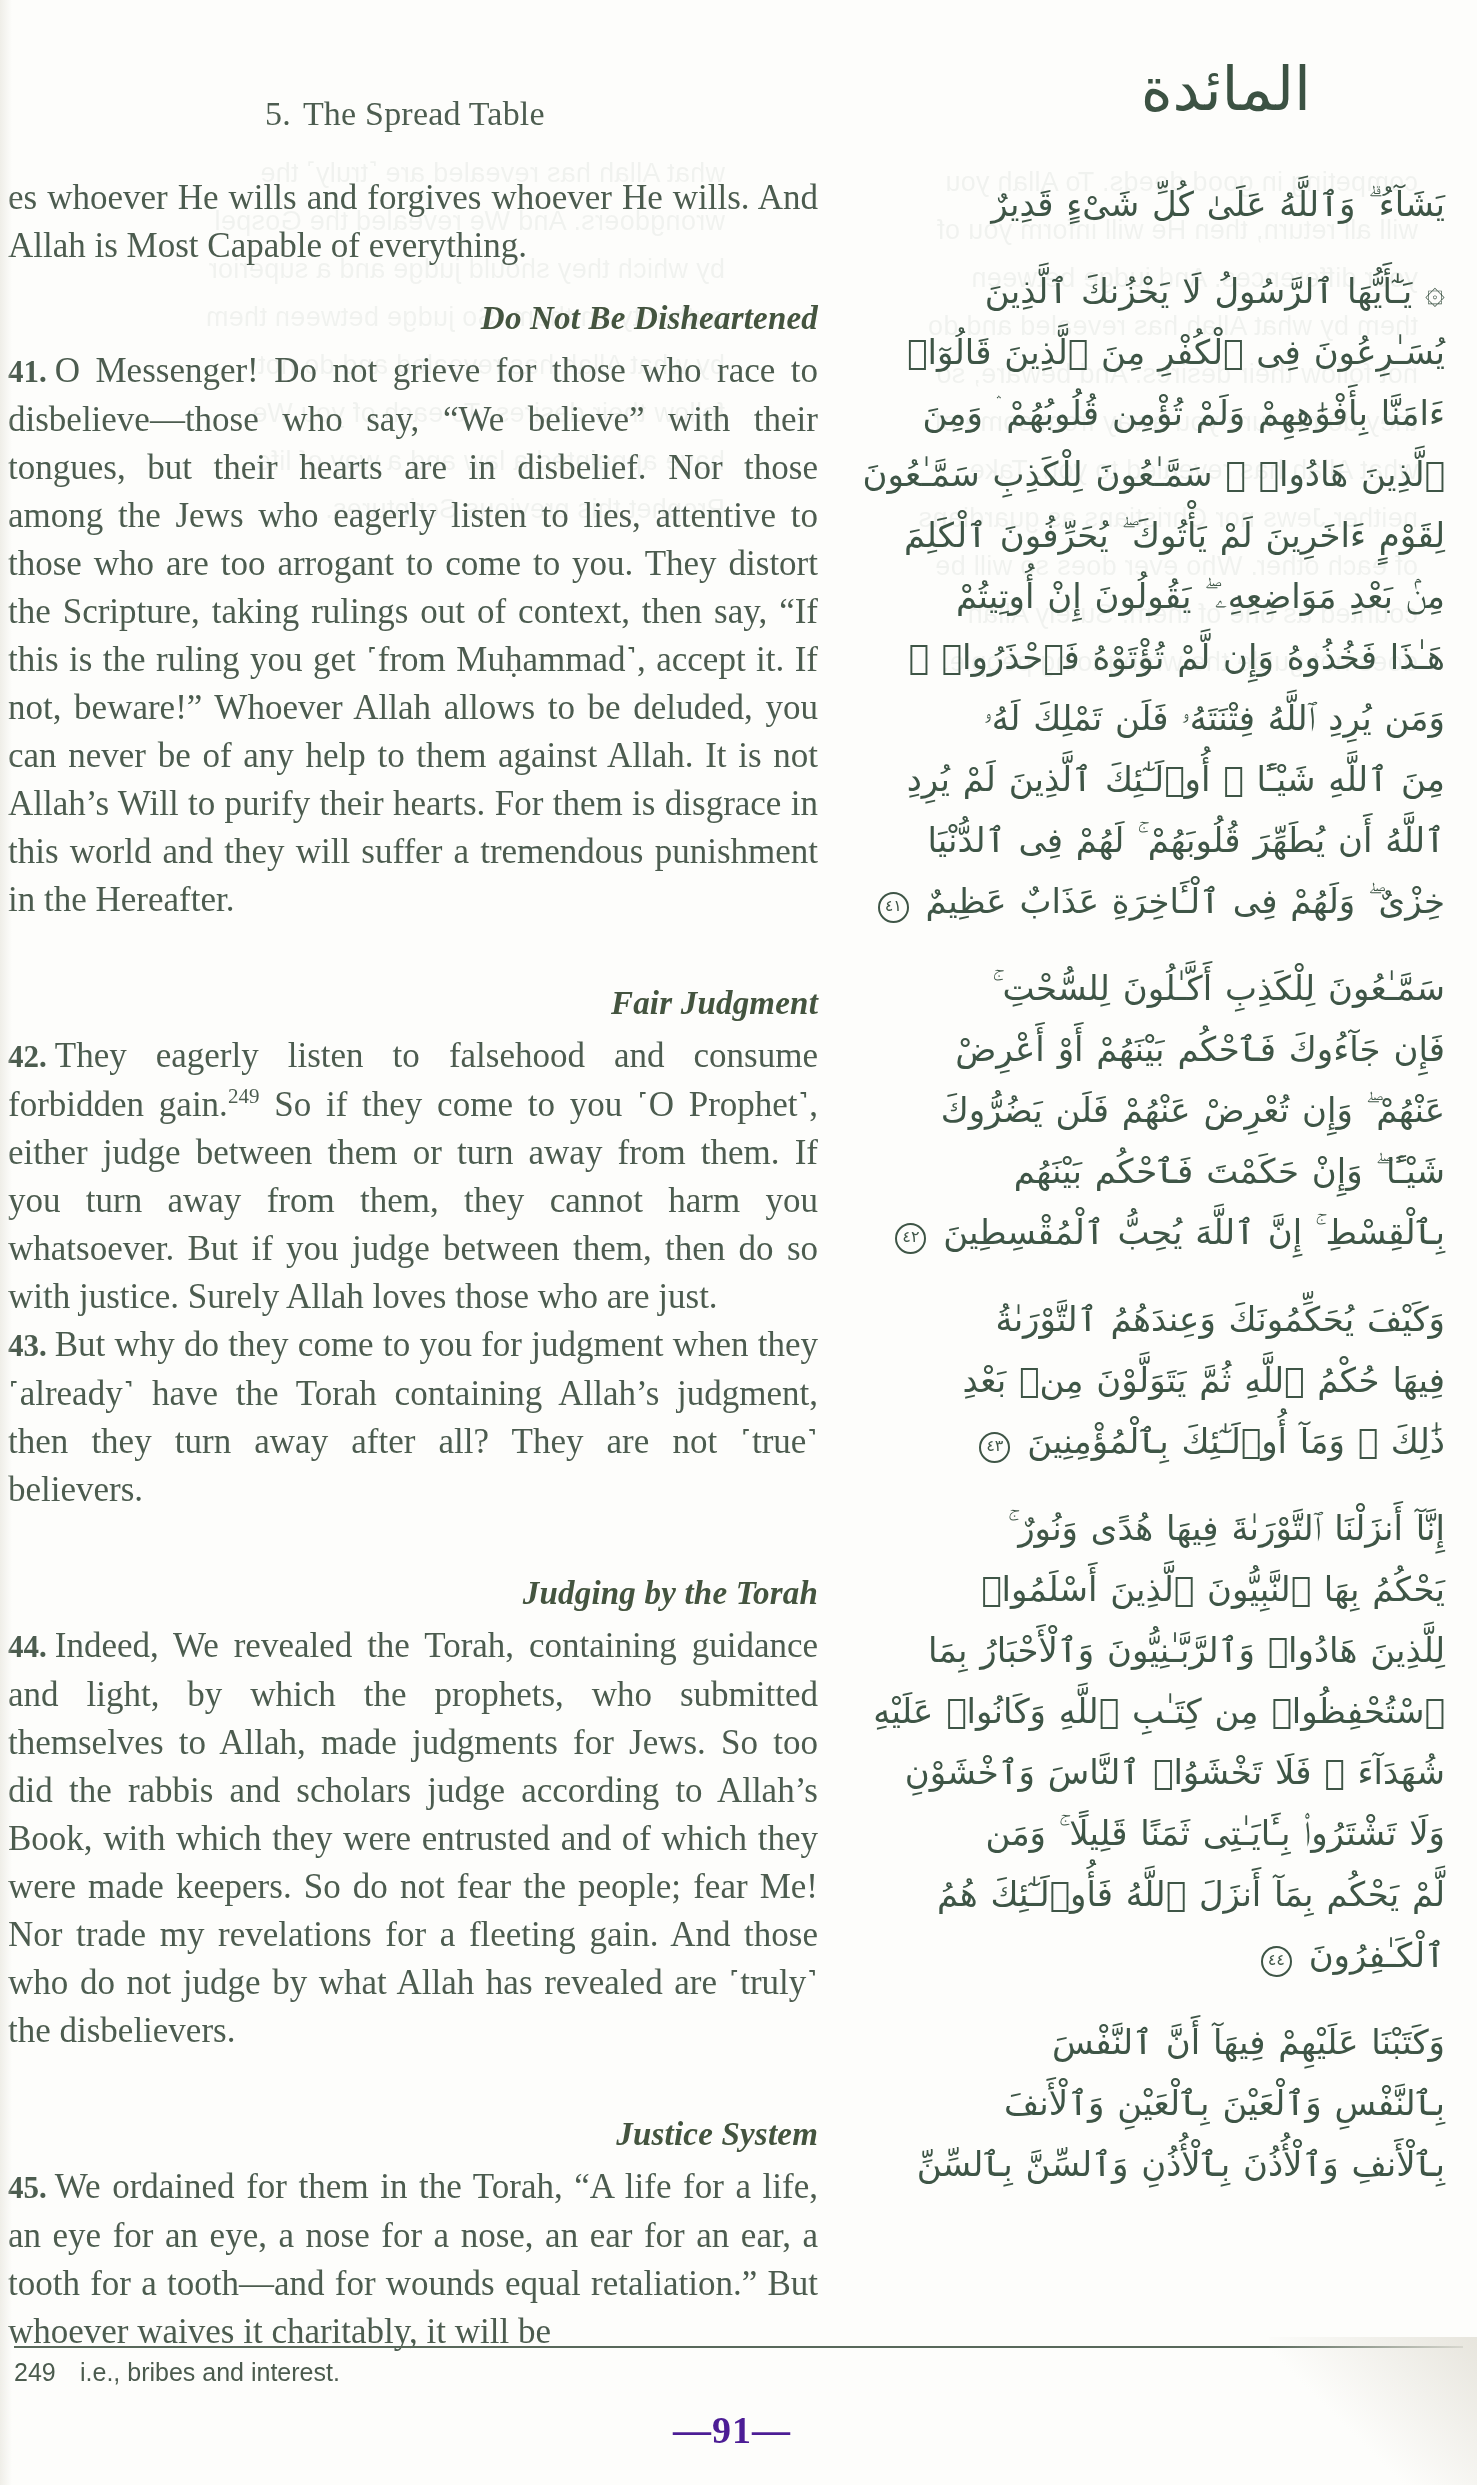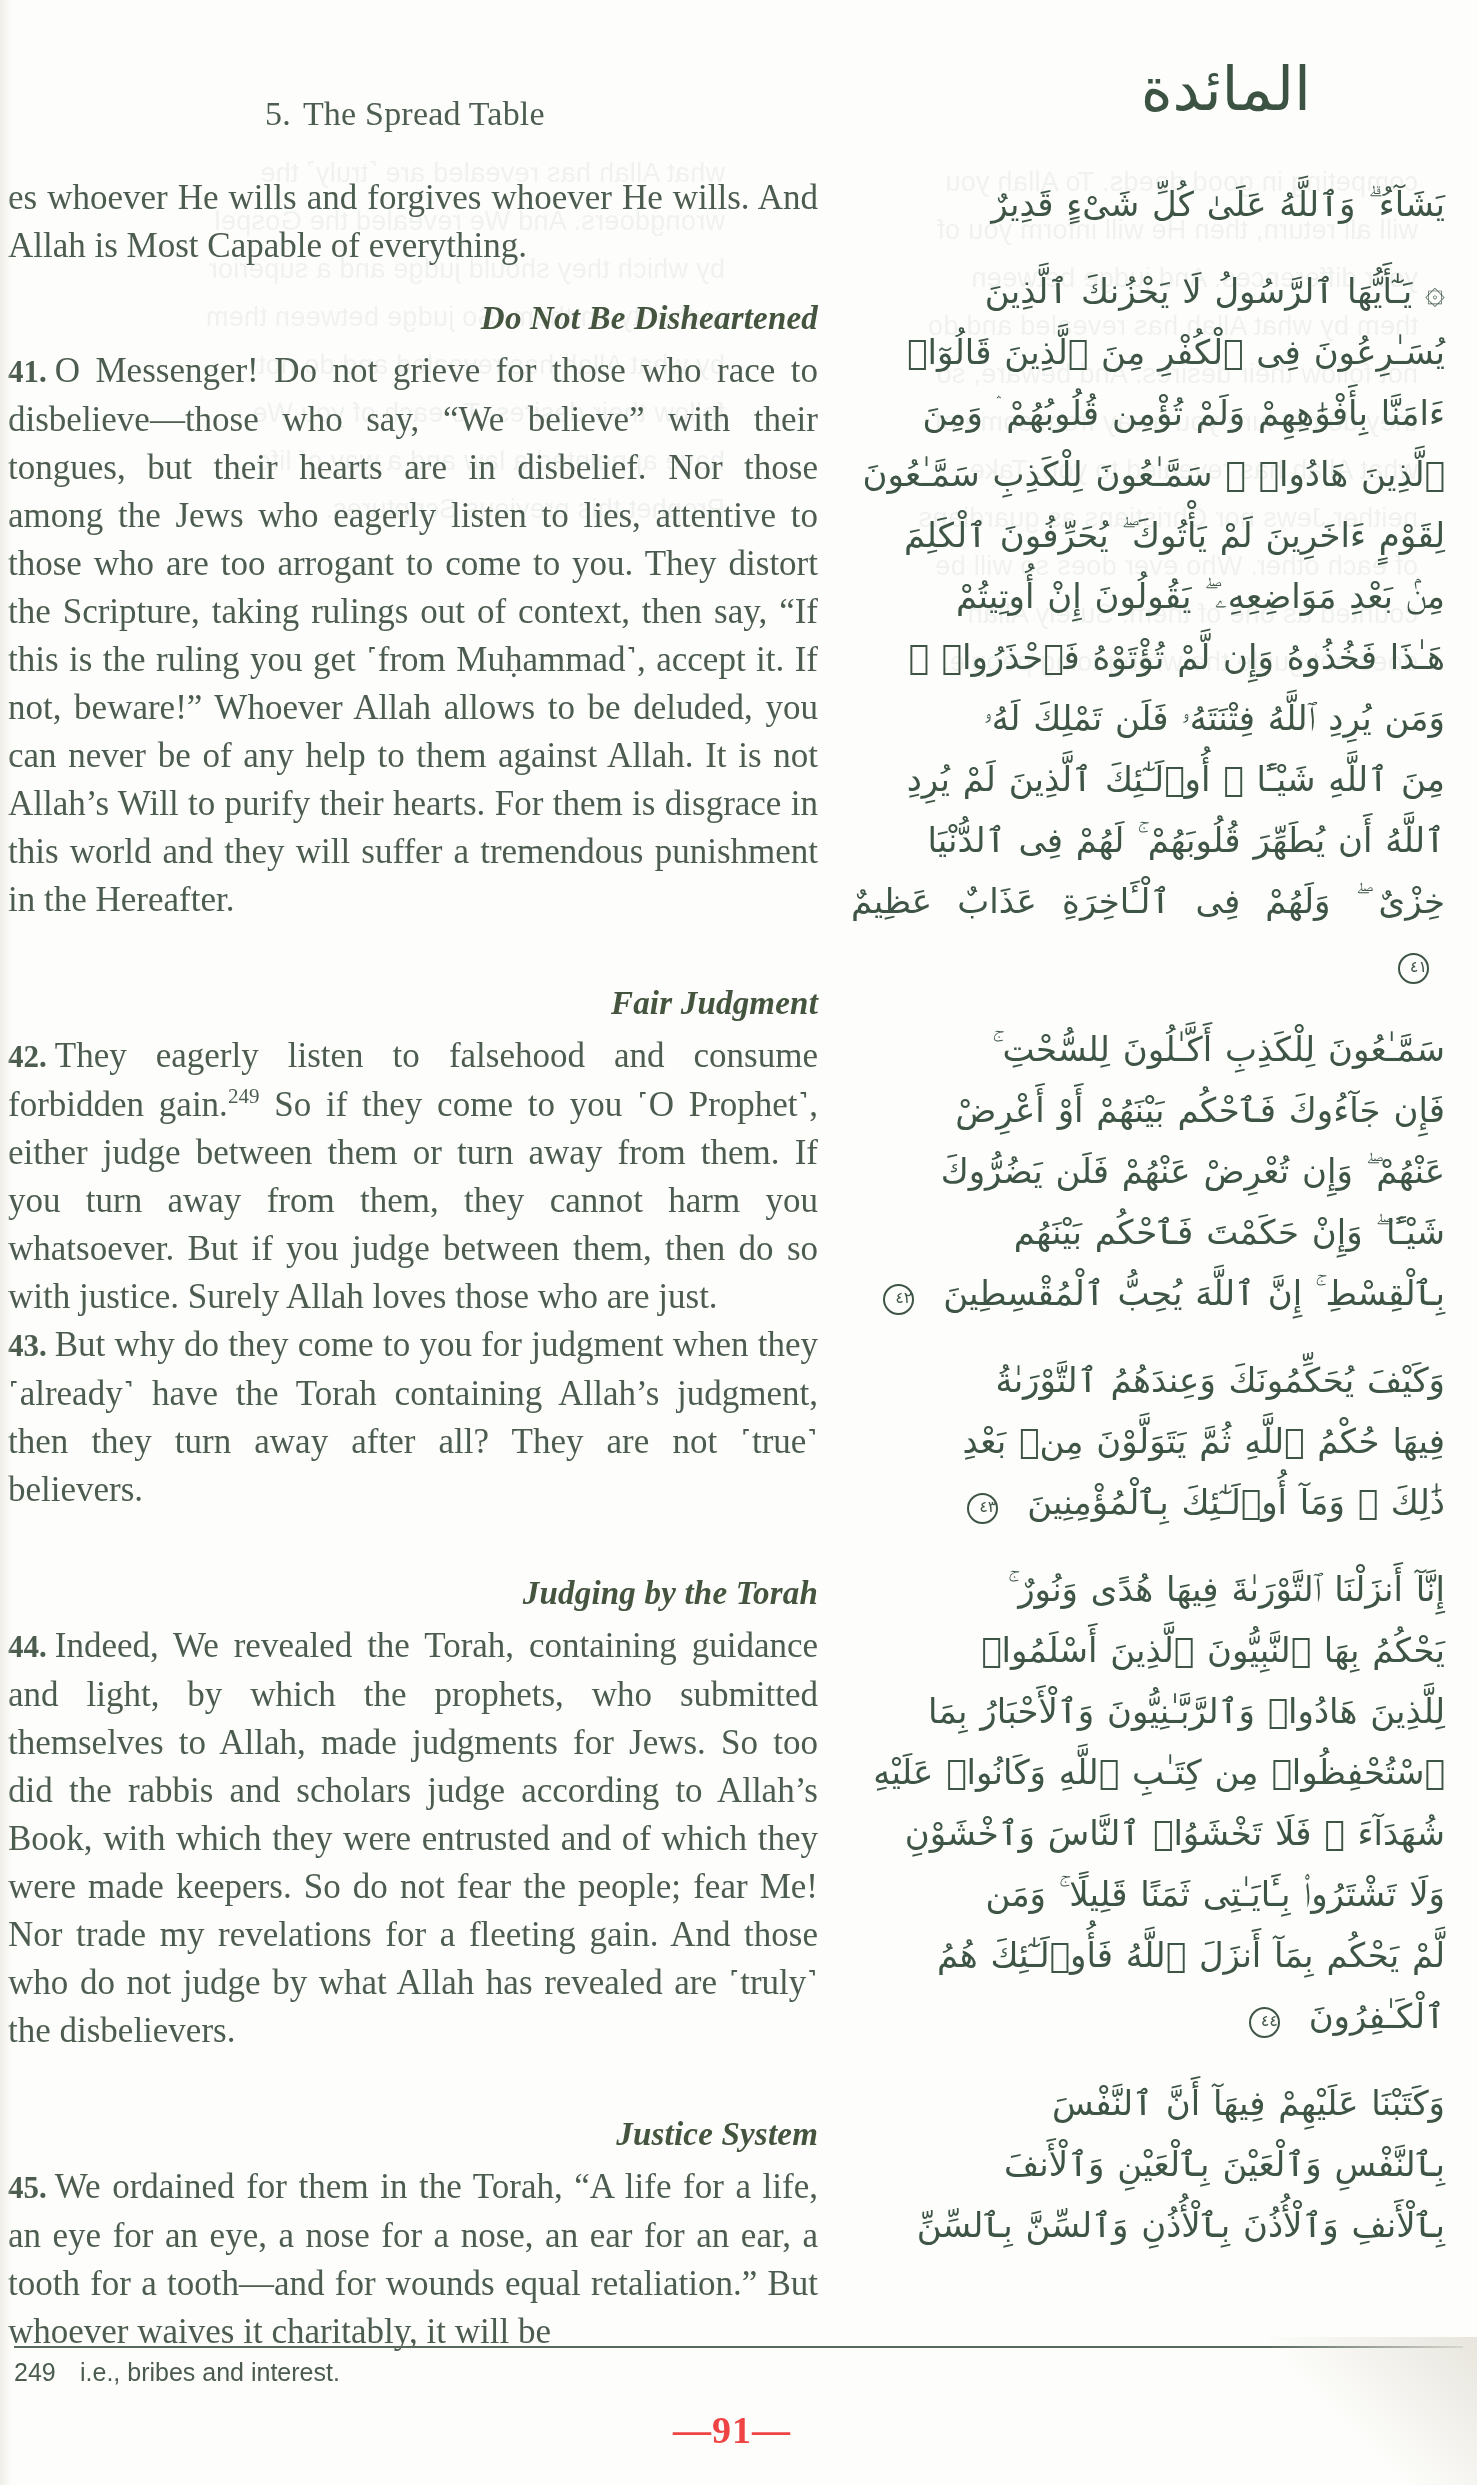--- a/index.html
+++ b/index.html
@@ -151,22 +151,22 @@
     text-align: justify;
   }
   .ar-endmark {
     display: inline-block;
     border: 2px solid #3e5546;
     border-radius: 50%;
     width: 27px;
     height: 27px;
     line-height: 24px;
     font-size: 16px;
-    text-align: right;
-    margin: 0 16px;
+    text-align: center;
+    margin: 0 4px;
     vertical-align: 2px;
     font-family: "DejaVu Sans", sans-serif;
   }
 
   
   .footnote-area {
     position: absolute;
     left: 14px;
     top: 2346px;
     width: 1449px;
@@ -188,21 +188,21 @@
 
   .page-number {
     position: absolute;
     top: 2408px;
     left: 0;
     width: 1464px;
     text-align: center;
     font-family: "Liberation Serif", serif;
     font-weight: bold;
     font-size: 38px;
-    color: #ef4444;
+    color: #4c1d95;
     letter-spacing: 1px;
   }
 
   
   .corner-curl {
     position: absolute;
     right: 0;
     bottom: 0;
     width: 208px;
     height: 149px;

